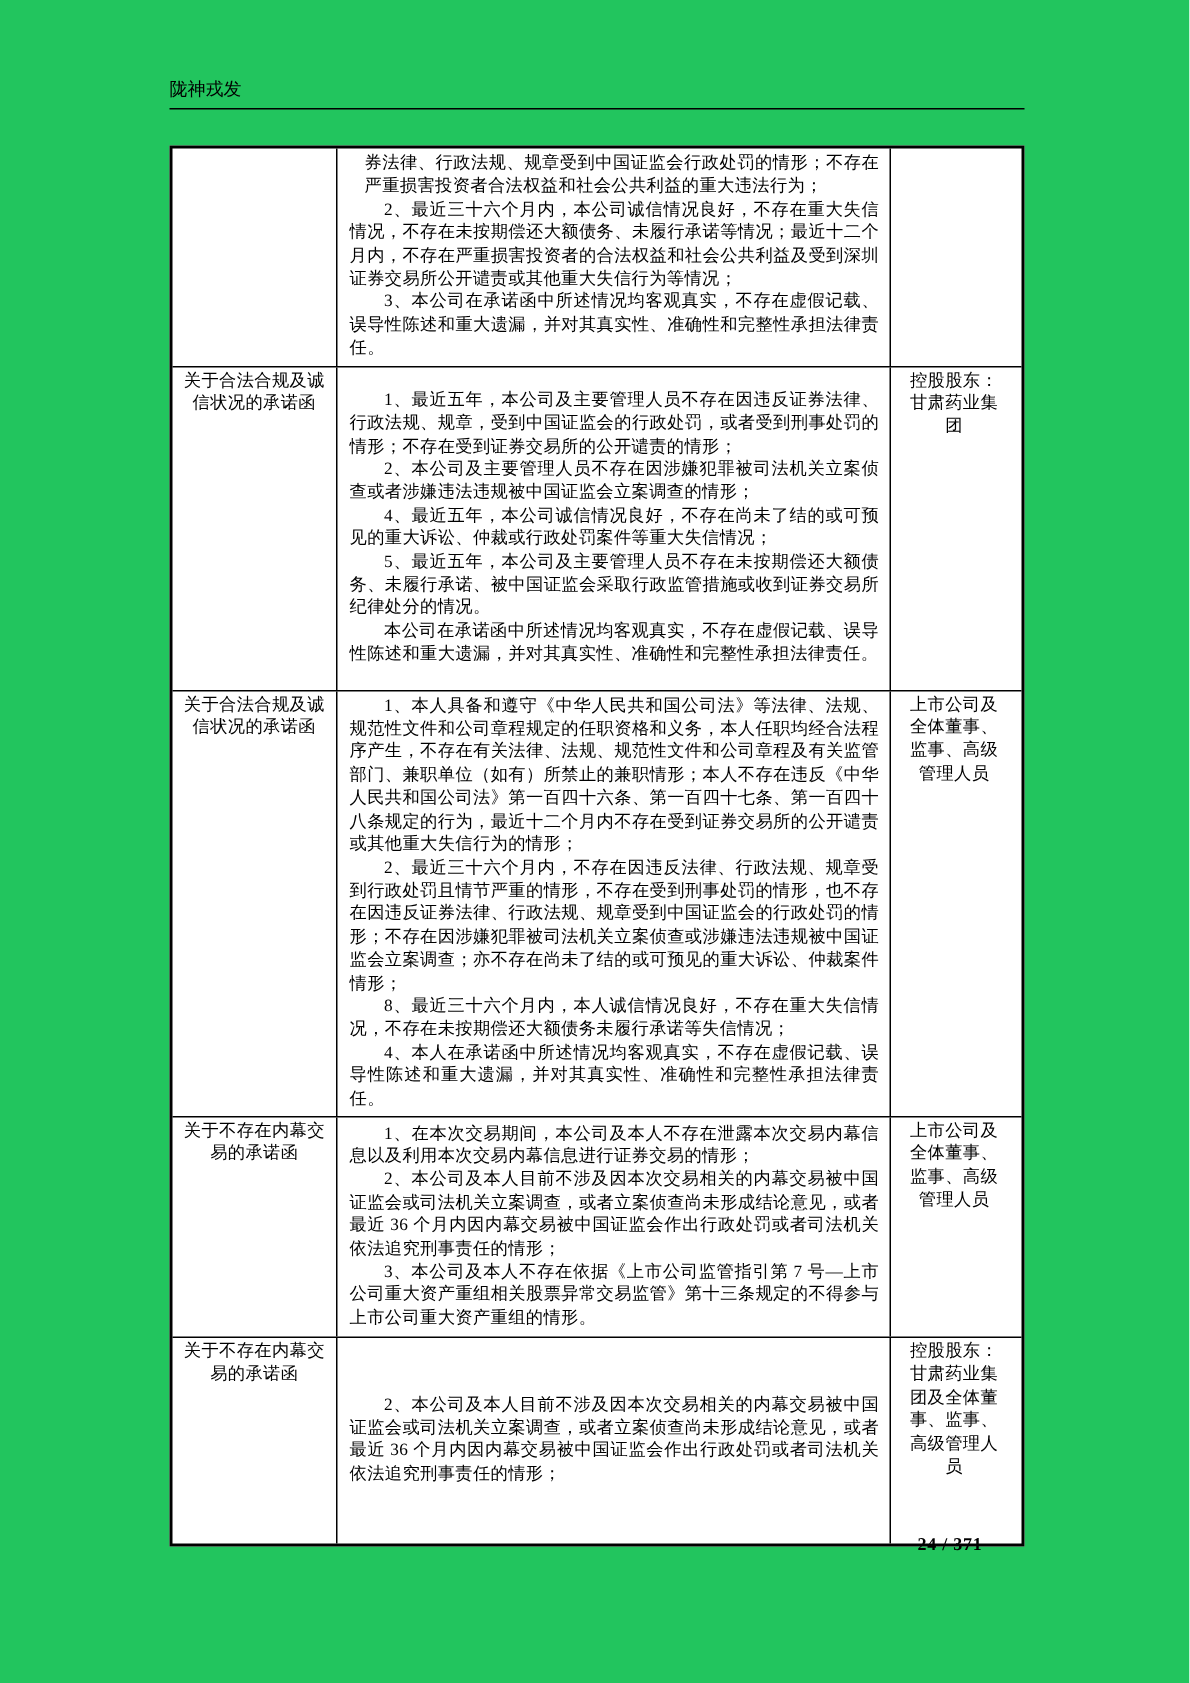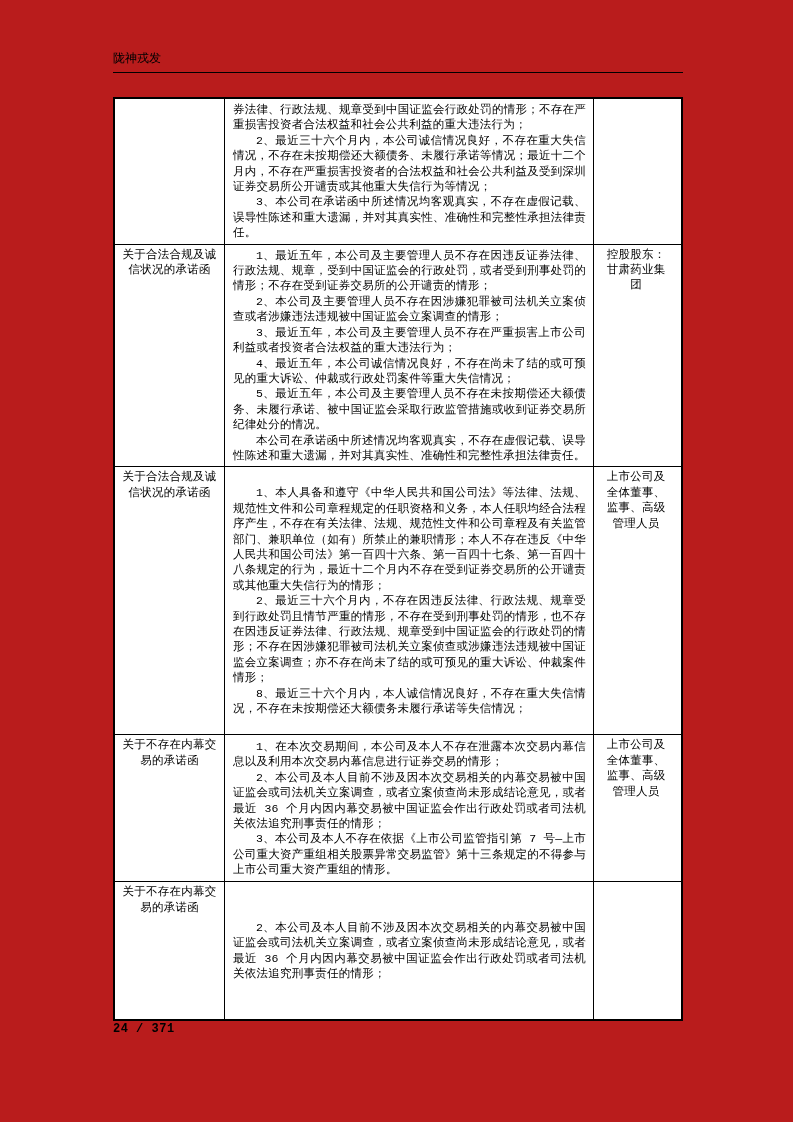--- a/index.html
+++ b/index.html
@@ -1,22 +1,22 @@
 <!DOCTYPE html>
 <html><head>
 <meta charset="utf-8">
 <style>
   html, body { margin: 0; padding: 0; background: #ffffff; }
   .page {
     position: relative;
     width: 793px;
     height: 1122px;
-    background: #b91c1c;
+    background: #22c55e;
     color: #000000;
-    font-family: Liberation Mono, monospace;
+    font-family: Liberation Serif, serif;
     overflow: hidden;
   }
   .doc-header {
     position: absolute;
     left: 113px;
     width: 570px;
     top: 50px;
     height: 18px;
     display: flex;
     justify-content: space-between;
@@ -68,35 +68,35 @@
     padding: 3px 7px 3px 8px;
     display: flex;
     flex-direction: column;
     justify-content: center;
     text-align: justify;
   }
   .cell-content p {
     margin: 0;
     text-indent: 2em;
   }
-  .cell-content p.no-indent { text-indent: 0; }
+  .cell-content p.no-indent { text-indent: 0; margin-left: 10px; }
   .cell-party {
     width: 84px;
     display: flex;
     align-items: flex-start;
     justify-content: center;
     text-align: center;
     padding: 2px 9px;
   }
   .doc-footer {
     position: absolute;
     left: 113px;
     width: 570px;
     top: 1022px;
-    text-align: left;
+    text-align: right;
     padding-right: 28px;
     box-sizing: border-box;
     font-size: 12px;
     font-weight: bold;
     letter-spacing: 0.5px;
   }
 </style>
 </head>
 <body>
 
@@ -122,37 +122,37 @@
           <span></span>
         </div>
       </div>
       <div class="t-row" style="min-height: 215px;">
         <div class="cell cell-label">
           <span>关于合法合规及诚信状况的承诺函</span>
         </div>
         <div class="cell cell-content">
           <p>1、最近五年，本公司及主要管理人员不存在因违反证券法律、行政法规、规章，受到中国证监会的行政处罚，或者受到刑事处罚的情形；不存在受到证券交易所的公开谴责的情形；</p>
           <p>2、本公司及主要管理人员不存在因涉嫌犯罪被司法机关立案侦查或者涉嫌违法违规被中国证监会立案调查的情形；</p>
-          <p>3、最近五年，本公司及主要管理人员不存在严重损害上市公司利益或者投资者合法权益的重大违法行为；</p>
           <p>4、最近五年，本公司诚信情况良好，不存在尚未了结的或可预见的重大诉讼、仲裁或行政处罚案件等重大失信情况；</p>
           <p>5、最近五年，本公司及主要管理人员不存在未按期偿还大额债务、未履行承诺、被中国证监会采取行政监管措施或收到证券交易所纪律处分的情况。</p>
           <p>本公司在承诺函中所述情况均客观真实，不存在虚假记载、误导性陈述和重大遗漏，并对其真实性、准确性和完整性承担法律责任。</p>
         </div>
         <div class="cell cell-party">
           <span>控股股东：甘肃药业集团</span>
         </div>
       </div>
       <div class="t-row" style="min-height: 267px;">
         <div class="cell cell-label">
           <span>关于合法合规及诚信状况的承诺函</span>
         </div>
         <div class="cell cell-content">
           <p>1、本人具备和遵守《中华人民共和国公司法》等法律、法规、规范性文件和公司章程规定的任职资格和义务，本人任职均经合法程序产生，不存在有关法律、法规、规范性文件和公司章程及有关监管部门、兼职单位（如有）所禁止的兼职情形；本人不存在违反《中华人民共和国公司法》第一百四十六条、第一百四十七条、第一百四十八条规定的行为，最近十二个月内不存在受到证券交易所的公开谴责或其他重大失信行为的情形；</p>
           <p>2、最近三十六个月内，不存在因违反法律、行政法规、规章受到行政处罚且情节严重的情形，不存在受到刑事处罚的情形，也不存在因违反证券法律、行政法规、规章受到中国证监会的行政处罚的情形；不存在因涉嫌犯罪被司法机关立案侦查或涉嫌违法违规被中国证监会立案调查；亦不存在尚未了结的或可预见的重大诉讼、仲裁案件情形；</p>
           <p>8、最近三十六个月内，本人诚信情况良好，不存在重大失信情况，不存在未按期偿还大额债务未履行承诺等失信情况；</p>
+          <p>4、本人在承诺函中所述情况均客观真实，不存在虚假记载、误导性陈述和重大遗漏，并对其真实性、准确性和完整性承担法律责任。</p>
         </div>
         <div class="cell cell-party">
           <span>上市公司及全体董事、监事、高级管理人员</span>
         </div>
       </div>
       <div class="t-row" style="min-height: 146px;">
         <div class="cell cell-label">
           <span>关于不存在内幕交易的承诺函</span>
         </div>
         <div class="cell cell-content">
@@ -164,20 +164,23 @@
           <span>上市公司及全体董事、监事、高级管理人员</span>
         </div>
       </div>
       <div class="t-row" style="min-height: 137px;">
         <div class="cell cell-label">
           <span>关于不存在内幕交易的承诺函</span>
         </div>
         <div class="cell cell-content">
           <p>2、本公司及本人目前不涉及因本次交易相关的内幕交易被中国证监会或司法机关立案调查，或者立案侦查尚未形成结论意见，或者最近 36 个月内因内幕交易被中国证监会作出行政处罚或者司法机关依法追究刑事责任的情形；</p>
         </div>
+        <div class="cell cell-party">
+          <span>控股股东：甘肃药业集团及全体董事、监事、高级管理人员</span>
+        </div>
       </div>
     </div>
 
   <div class="doc-footer">
     <span>24 / 371</span>
   </div>
 
 </div>
 
 </body></html>

